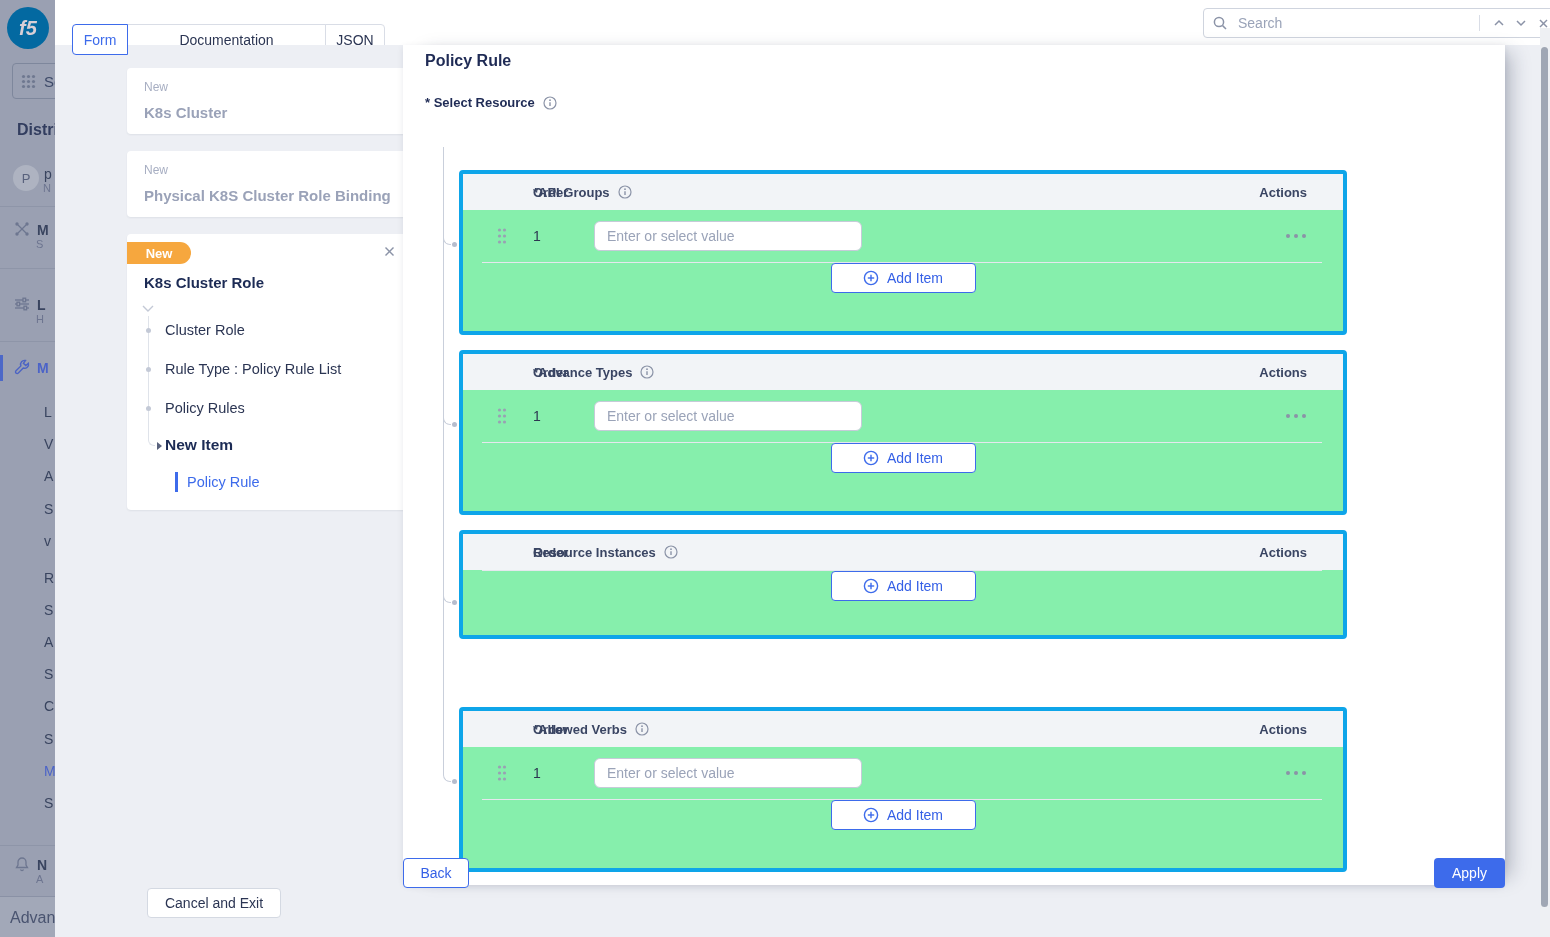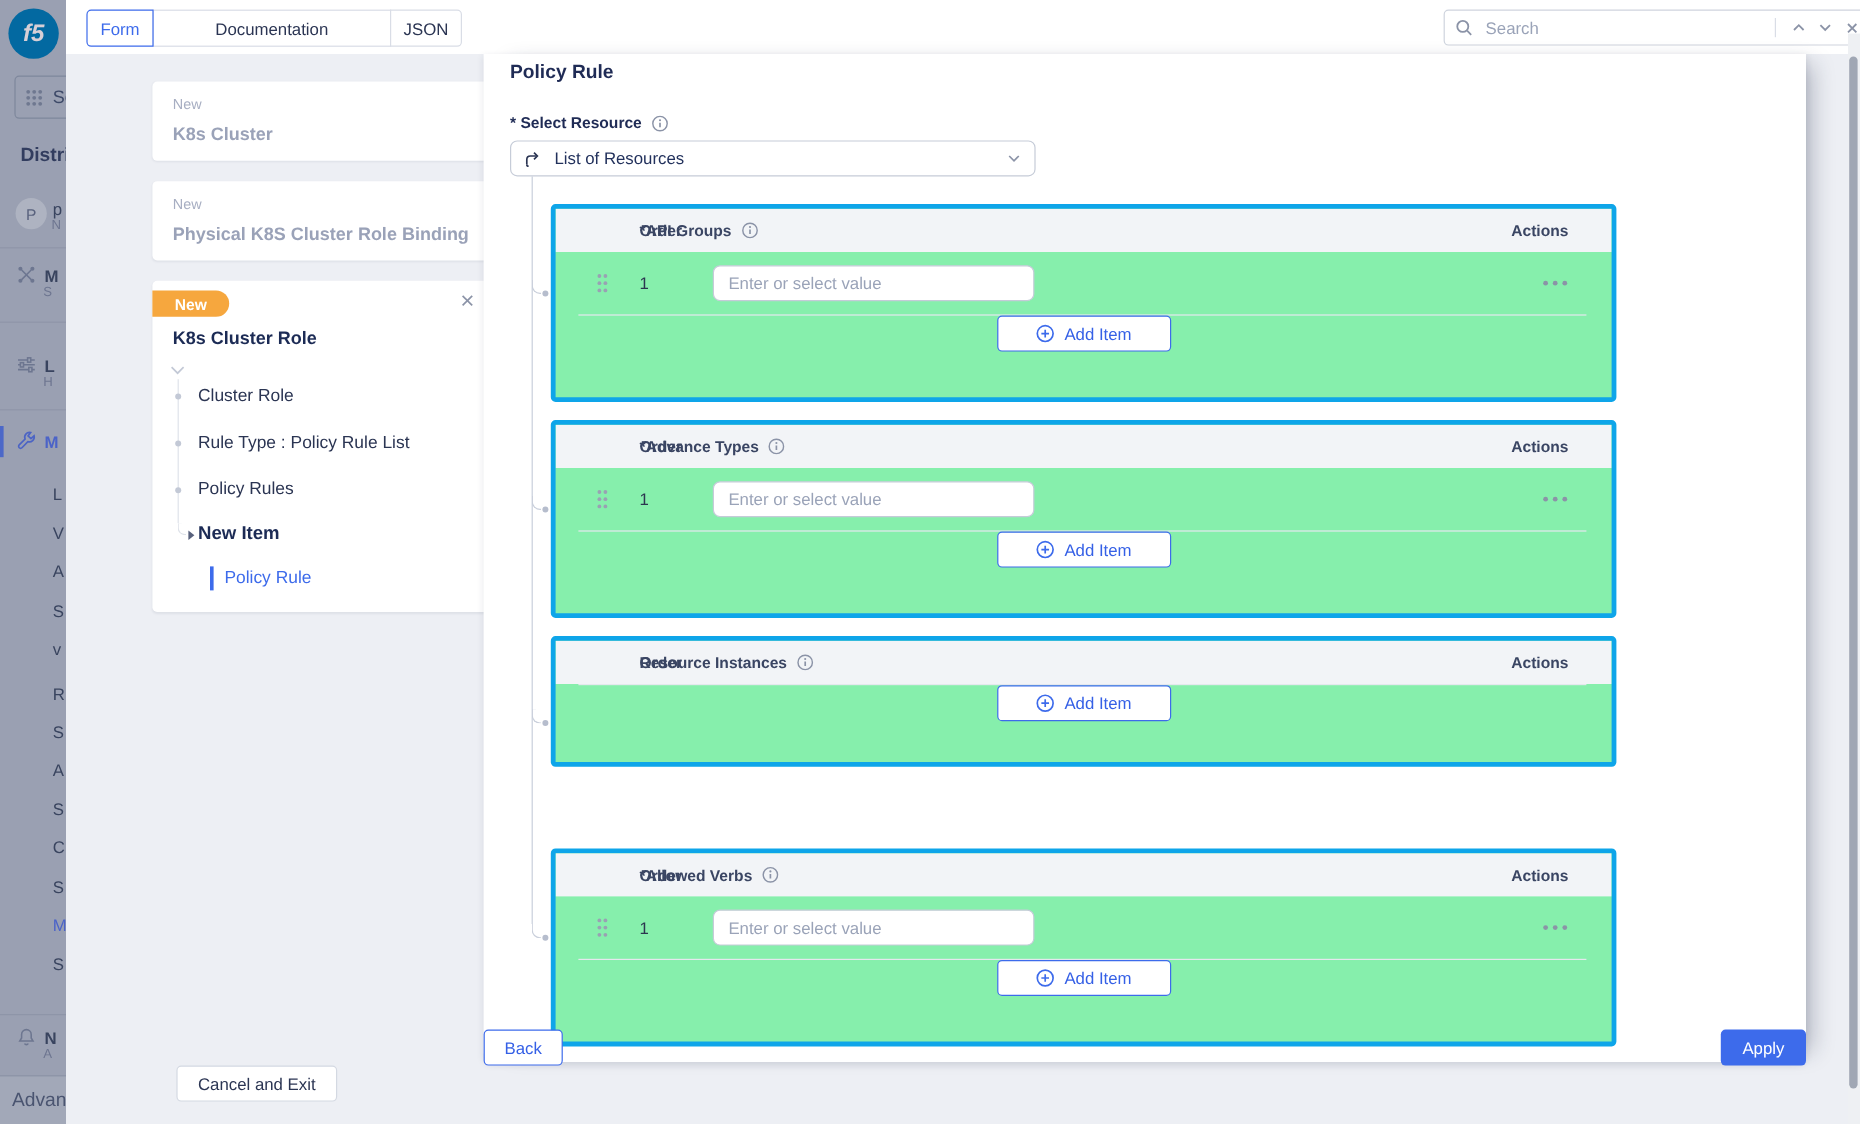--- a/index.html
+++ b/index.html
@@ -27,21 +27,21 @@
   .u-letter{position:absolute;left:44px;font-size:14px;color:#39445f;}
   .u-letter.active{color:#4b63c8;}
   .u-footer{position:absolute;left:0;top:896px;width:55px;height:41px;background:#a2a8b8;border-top:1px solid #8a91a5;}
   .u-footer span{position:absolute;left:10px;top:12px;font-size:16px;color:#4a5470;white-space:nowrap;}
 
   
   .drawer{position:absolute;left:55px;top:0;width:1495px;height:937px;background:#edeff4;}
   .topbar{position:absolute;left:0;top:0;width:1495px;height:45px;background:#ffffff;}
   .tabs{position:absolute;left:17px;top:8px;display:flex;}
   .tab{height:31px;display:flex;align-items:center;justify-content:center;font-size:14px;
-       background:#fff;border:1px solid #d9dde6;color:#2b3553;padding:0 18px;margin-left:-1px;cursor:pointer;}
+       background:#fff;border:1px solid #d9dde6;color:#2b3553;padding:0 18px;margin-left:-1px;cursor:pointer;margin-top:16px;}
   .tab.first{border-radius:4px 0 0 4px;margin-left:0;width:56px;padding:0;}
   .tab.mid{width:199px;padding:0;}
   .tab.last{border-radius:0 4px 4px 0;width:60px;padding:0;}
   .tab.active{border:1px solid #3d6beb;color:#3d6beb;z-index:2;}
   .search{position:absolute;left:1148px;top:8px;width:360px;height:30px;border:1px solid #cfd4de;border-radius:4px;
           background:#fff;display:flex;align-items:center;padding:0 8px;}
   .search input{border:none;outline:none;flex:1;font-size:14px;color:#2b3553;margin-left:8px;min-width:0;
                 font-family:"Liberation Sans","DejaVu Sans",sans-serif;}
   .search input::placeholder{color:#9aa3b8;}
   .search .sdiv{width:1px;height:16px;background:#d9dde6;margin:0 8px;}
@@ -289,31 +289,20 @@
 
       <div class="m-label">
         <span>* Select Resource</span>
         <svg width="14" height="14" viewBox="0 0 14 14">
           <circle cx="7" cy="7" r="6" fill="none" stroke="#8b93a7" stroke-width="1.2"></circle>
           <circle cx="7" cy="4.2" r="0.9" fill="#8b93a7"></circle>
             <line x1="7" y1="6.3" x2="7" y2="10" stroke="#8b93a7" stroke-width="1.4"></line>
         </svg>
       </div>
 
-      <div class="m-select">
-        <svg width="16" height="16" viewBox="0 0 16 16">
-          <path d="M3 13 V9 q0-3 3-3 h5" fill="none" stroke="#2b3553" stroke-width="1.4"></path>
-          <polyline points="9,3.2 11.8,6 9,8.8" fill="none" stroke="#2b3553" stroke-width="1.4"></polyline>
-          <path d="M3 13 q0 1.5 1.5 1.5" fill="none" stroke="#2b3553" stroke-width="1.4"></path>
-        </svg>
-        <span class="val">List of Resources</span>
-        <svg width="14" height="14" viewBox="0 0 14 14">
-            <polyline points="3,5 7,9 11,5" fill="none" stroke="#8b93a7" stroke-width="1.4"></polyline>
-          </svg>
-      </div>
 
       <div class="conn-v" style="top:102px;height:623px;"></div>
       <div class="conn-elbow" style="top:188px;"></div>
       <div class="conn-elbow" style="top:368px;"></div>
       <div class="conn-elbow" style="top:546px;"></div>
       <div class="conn-elbow" style="top:725px;"></div>
       <div class="conn-dot" style="left:49px;top:197px;"></div>
       <div class="conn-dot" style="left:49px;top:377px;"></div>
       <div class="conn-dot" style="left:49px;top:555px;"></div>
       <div class="conn-dot" style="left:49px;top:734px;"></div>

